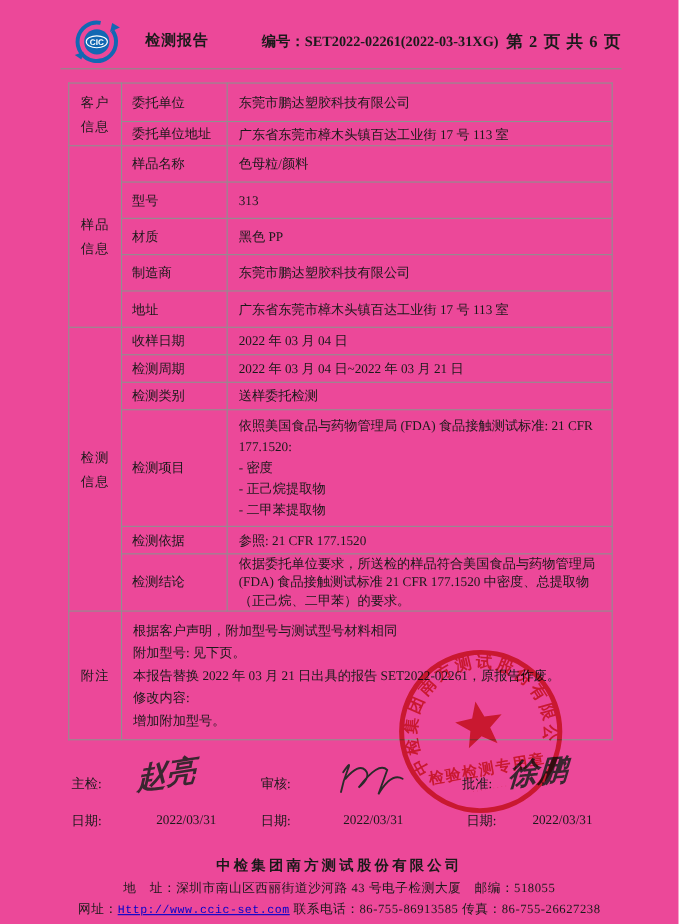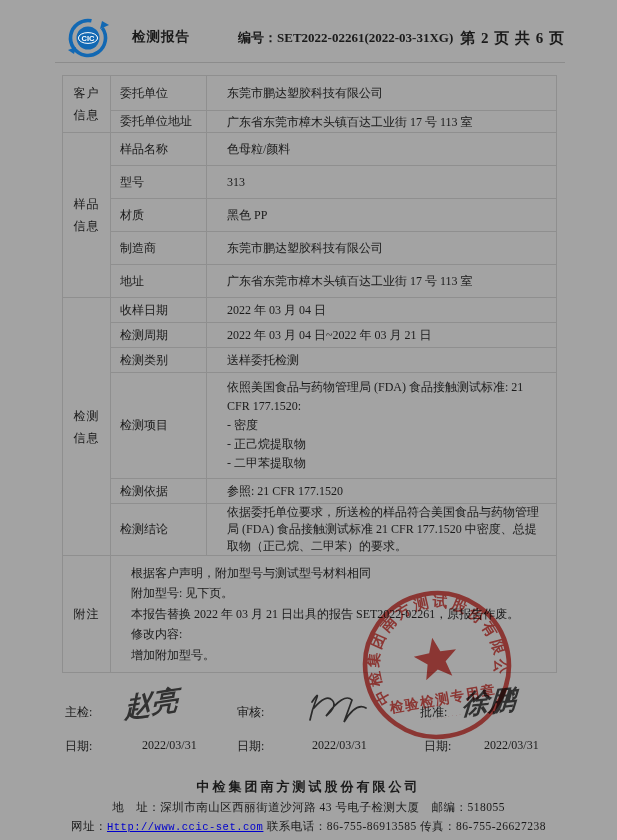--- a/index.html
+++ b/index.html
@@ -1,36 +1,36 @@
 <!DOCTYPE html>
 <html><head>
 <meta charset="utf-8">
 <style>
   * { margin:0; padding:0; box-sizing:border-box; }
   html,body { background:#ffffff; }
   .page {
-    position:relative; width:617px; height:840px; background:#a3a3a3;
+    position:relative; width:617px; height:840px; background:#ec4899;
     font-family:"Liberation Serif","DejaVu Serif",serif; color:#1a1a1a;
     overflow:hidden;
   }
   
   .hdr { position:absolute; top:14px; left:62px; right:50px; height:46px; }
   .hdr .logo { position:absolute; left:4px; top:2px; }
   .hdr .title { position:absolute; left:70px; top:14px; font-size:13.5px; font-weight:bold; letter-spacing:1px; }
   .hdr .repno { position:absolute; left:176px; top:15px; font-size:13px; font-weight:bold; }
   .hdr .pageinfo { position:absolute; right:2px; top:15px; font-size:15px; font-weight:bold; letter-spacing:1px; }
   .hdr-rule { position:absolute; top:62px; left:55px; width:510px; border-top:1.5px solid #8c8c8c; }
   
   table.report { position:absolute; top:75px; left:62px; width:495px;
     border-collapse:collapse; table-layout:fixed; font-size:12px; }
   table.report td { border:1px solid #8f8f8f; vertical-align:middle; }
   td.grp { text-align:center; }
   td.grp .v { width:28px; margin:0 auto; line-height:22px; letter-spacing:1px; }
   td.fld { padding-left:9px; }
-  td.val { padding-left:20px; padding-right:8px; line-height:18px; }
+  td.val { padding-left:10px; padding-right:8px; line-height:18px; }
   td.top { vertical-align:top; padding-top:5px; padding-bottom:5px; }
   .ml { line-height:19px; }
   .note-line { line-height:20.5px; }
   
   .sigzone { position:absolute; left:62px; top:686px; width:498px; height:70px; font-size:12px; }
   .sigzone .lab { position:absolute; top:18px; }
   .sigzone .dlab { position:absolute; top:52px; }
   .sigzone .dval { position:absolute; top:52px;text-align:right; }
   .sig-text { display:inline-block; font-style:italic; font-weight:bold; color:#222;
     opacity:.88; font-size:27px; transform:rotate(-9deg) skewX(-8deg); }

